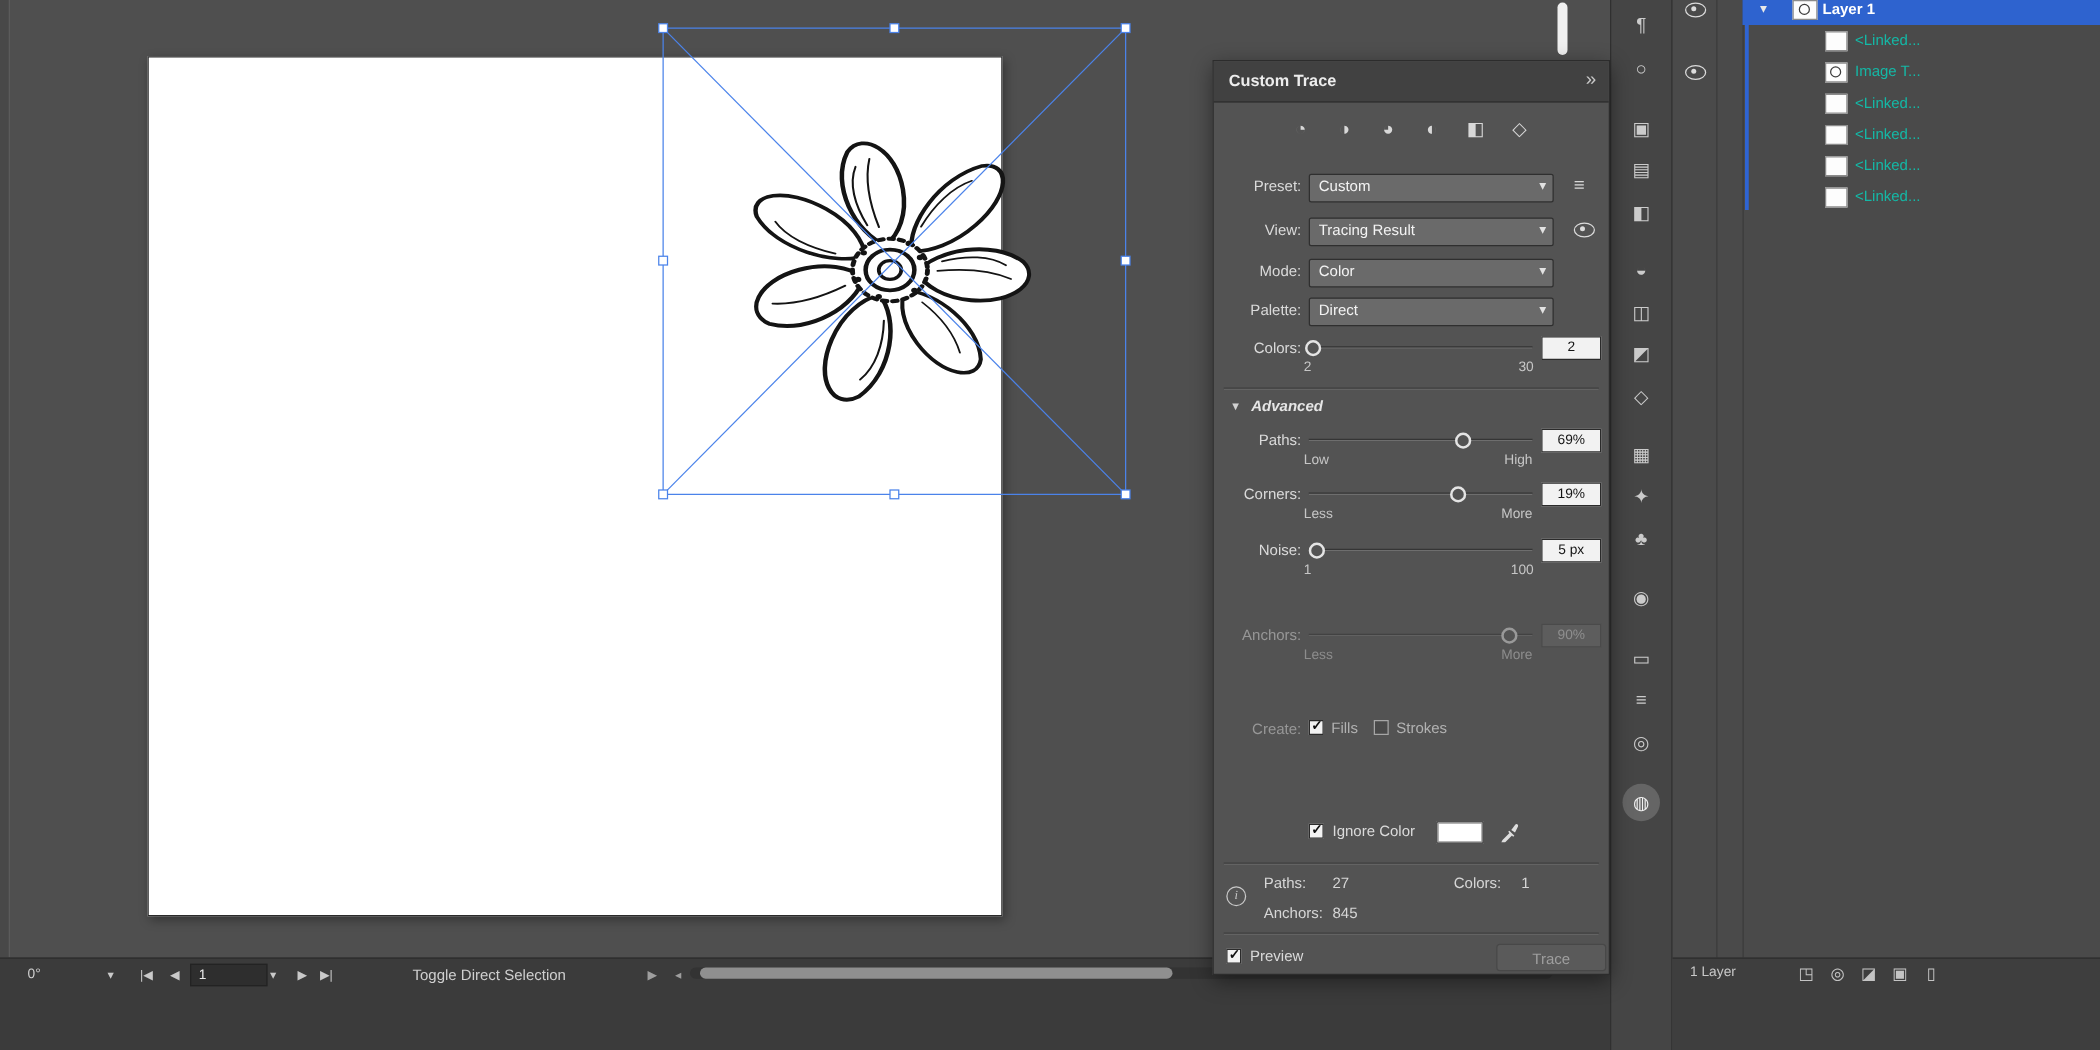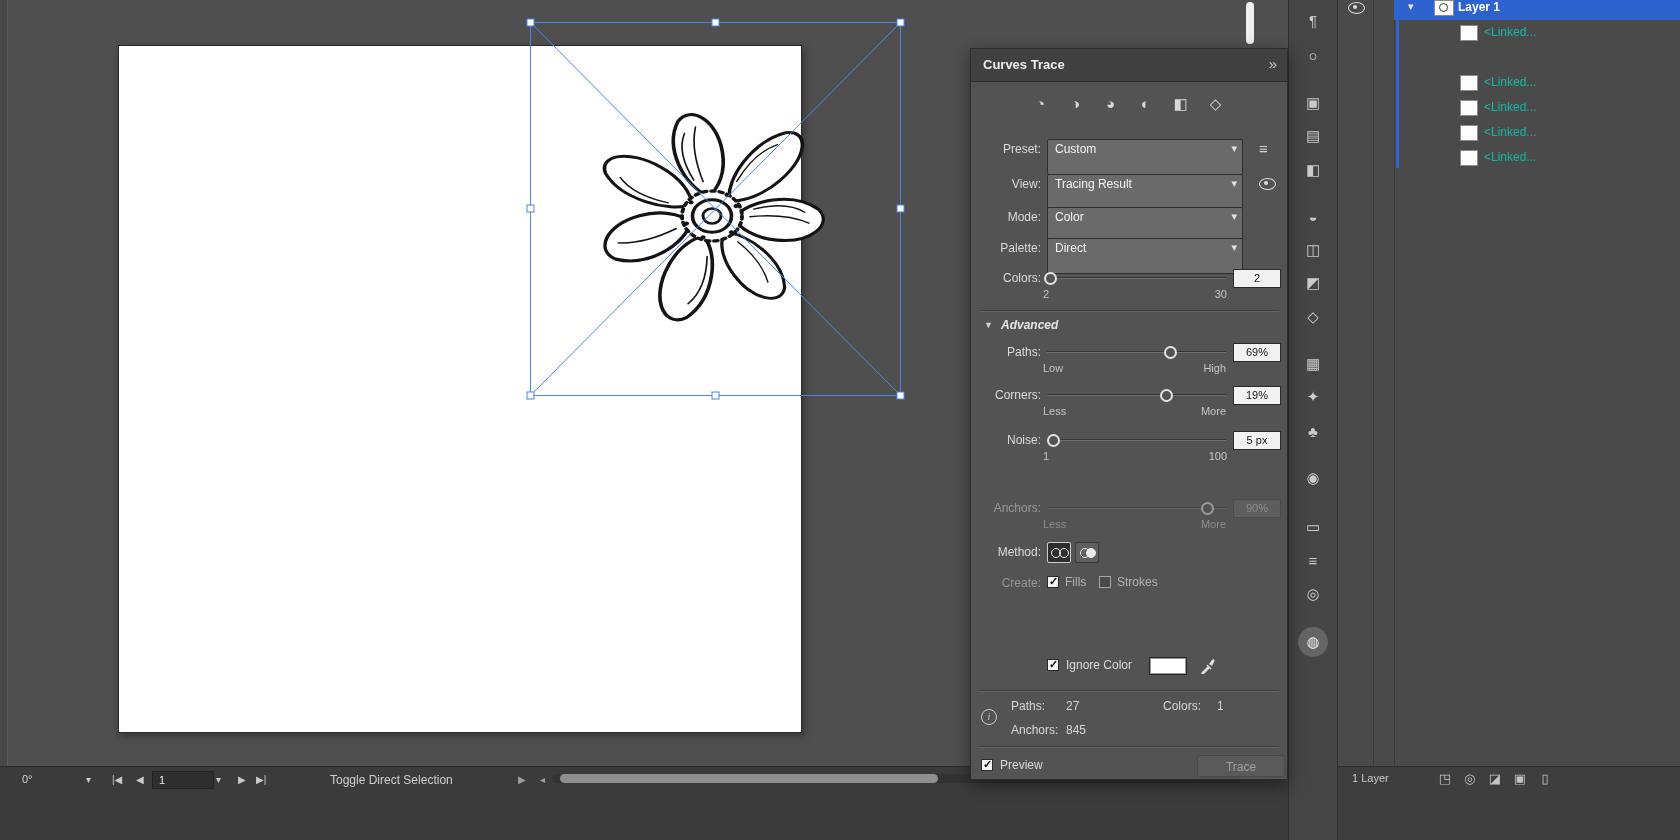--- a/index.html
+++ b/index.html
@@ -22,21 +22,21 @@
   
   #trace-panel{position:absolute;left:970px;top:48px;width:318px;height:732px;background:#535353;border:1px solid #2c2c2c;box-sizing:border-box;box-shadow:0 5px 16px rgba(0,0,0,.45);z-index:20;}
   .panel-header{position:absolute;left:0;top:0;right:0;height:32px;background:#414141;border-bottom:1px solid #2e2e2e;}
   .panel-title{position:absolute;left:12px;top:8px;font-weight:bold;color:#ededed;font-size:13px;}
   .panel-collapse{position:absolute;right:10px;top:6px;color:#c9c9c9;font-size:15px;}
   .qp-row{position:absolute;left:58px;top:44px;display:flex;gap:12px;}
   .qp{width:23px;height:22px;text-align:center;line-height:22px;color:#d8d8d8;font-size:15px;}
   .prow{position:absolute;left:0;right:0;height:20px;}
   .row-label{position:absolute;left:0;top:0;width:70px;text-align:right;line-height:20px;color:#dadada;}
   .row-label.dim{color:#979797;}
-  .dropdown{position:absolute;left:76px;top:0;width:196px;height:36px;background:#6a6a6a;border:1px solid #2f2f2f;border-radius:2px;box-sizing:border-box;}
+  .dropdown{position:absolute;left:76px;top:0;width:196px;height:23px;background:#6a6a6a;border:1px solid #2f2f2f;border-radius:2px;box-sizing:border-box;}
   .dd-value{position:absolute;left:7px;top:2px;color:#f3f3f3;}
   .dd-chevron{position:absolute;right:5px;top:2px;color:#e2e2e2;font-size:11px;}
   .panel-menu{position:absolute;color:#d8d8d8;font-size:15px;line-height:16px;}
   .slider{position:absolute;left:76px;top:0;width:179px;height:20px;}
   .slider .track{position:absolute;left:0;right:0;top:9px;height:1px;background:#353535;border-bottom:1px solid #6e6e6e;}
   .slider .thumb{position:absolute;top:4px;width:9px;height:9px;border:2px solid #e4e4e4;border-radius:50%;background:#535353;margin-left:-7px;}
   .slider.disabled .track{opacity:.55;}
   .slider.disabled .thumb{border-color:#999999;}
   .value-box{position:absolute;left:262px;top:1px;width:46px;height:17px;background:#f2f2f2;border:1px solid #2b2b2b;color:#151515;text-align:center;line-height:17px;font-size:11px;}
   .value-box.disabled{background:#5d5d5d;color:#8f8f8f;border-color:#4a4a4a;}
@@ -161,21 +161,21 @@
         <rect x="712" y="392" width="7" height="7"></rect>
         <rect x="897" y="392" width="7" height="7"></rect>
     </g>
   </svg>
 
   <div id="doc-vscroll-thumb"></div>
 </div>
 
 <div id="trace-panel">
   <div class="panel-header">
-    <span class="panel-title">Curves Trace</span>
+    <span class="panel-title">Custom Trace</span>
     <span class="panel-collapse">»</span>
   </div>
 
   <div class="qp-row">
     <span class="qp">◔</span>
     <span class="qp">◑</span>
     <span class="qp">◕</span>
     <span class="qp">◐</span>
     <span class="qp">◧</span>
     <span class="qp">◇</span>
@@ -271,31 +271,20 @@
     <span class="row-label dim">Anchors:</span>
     <div class="slider disabled">
       <div class="track"></div>
       <div class="thumb" style="left:90%"></div>
     </div>
     <div class="value-box disabled">90%</div>
     <span class="sub-label dim" style="left:72px">Less</span>
     <span class="sub-label dim" style="left:215px;width:40px;text-align:right">More</span>
   </div>
 
-  <div class="prow" style="top:493px;height:22px">
-    <span class="row-label">Method:</span>
-    <span class="method-btn active" style="left:76px">
-      <span class="mc" style="left:3px"></span>
-      <span class="mc" style="left:11px"></span>
-    </span>
-    <span class="method-btn" style="left:104px">
-      <span class="mc" style="left:4px"></span>
-      <span class="mc mc-fill" style="left:10px"></span>
-    </span>
-  </div>
 
   <div class="prow" style="top:524px">
     <span class="row-label dim">Create:</span>
     <span class="cb checked" style="left:76px;top:3px">
         <span class="mark">✓</span>
       </span>
     <span class="cb-label dim" style="left:94px;top:3px">Fills</span>
     <span class="cb" style="left:128px;top:3px"></span>
     <span class="cb-label dim" style="left:146px;top:3px">Strokes</span>
   </div>
@@ -367,20 +356,27 @@
         <span class="mini"></span>
       </span>
     <span class="lname" style="left:120px;font-weight:bold;color:#ffffff">Layer 1</span>
   </div>
 
   <div class="lrow" style="top:20px">
     <span class="lthumb" style="left:122px;width:16px"></span>
     <span class="lname" style="left:146px">&lt;Linked...</span>
   </div>
 
+  <div class="lrow" style="top:45px">
+    <span class="eye-slot"><span class="eye"></span></span>
+    <span class="lthumb" style="left:122px;width:16px">
+        <span class="mini" style="left:3px"></span>
+      </span>
+    <span class="lname" style="left:146px">Image T...</span>
+  </div>
 
   <div class="lrow" style="top:70px">
     <span class="lthumb" style="left:122px;width:16px"></span>
     <span class="lname" style="left:146px">&lt;Linked...</span>
   </div>
 
   <div class="lrow" style="top:95px">
     <span class="lthumb" style="left:122px;width:16px"></span>
     <span class="lname" style="left:146px">&lt;Linked...</span>
   </div>

